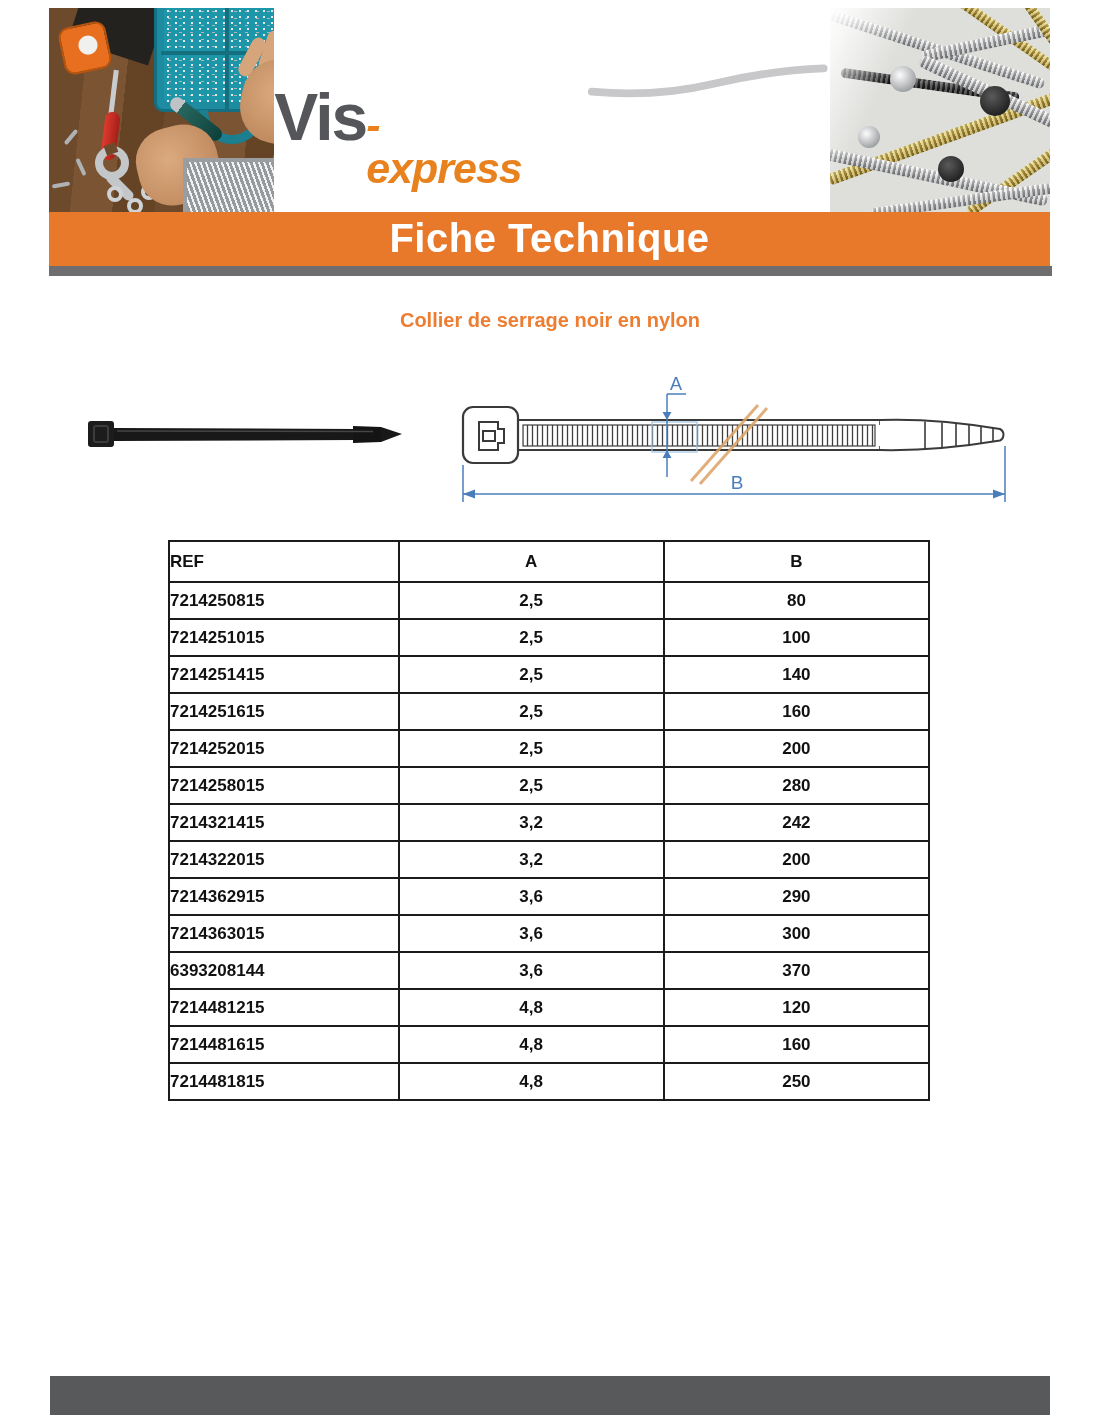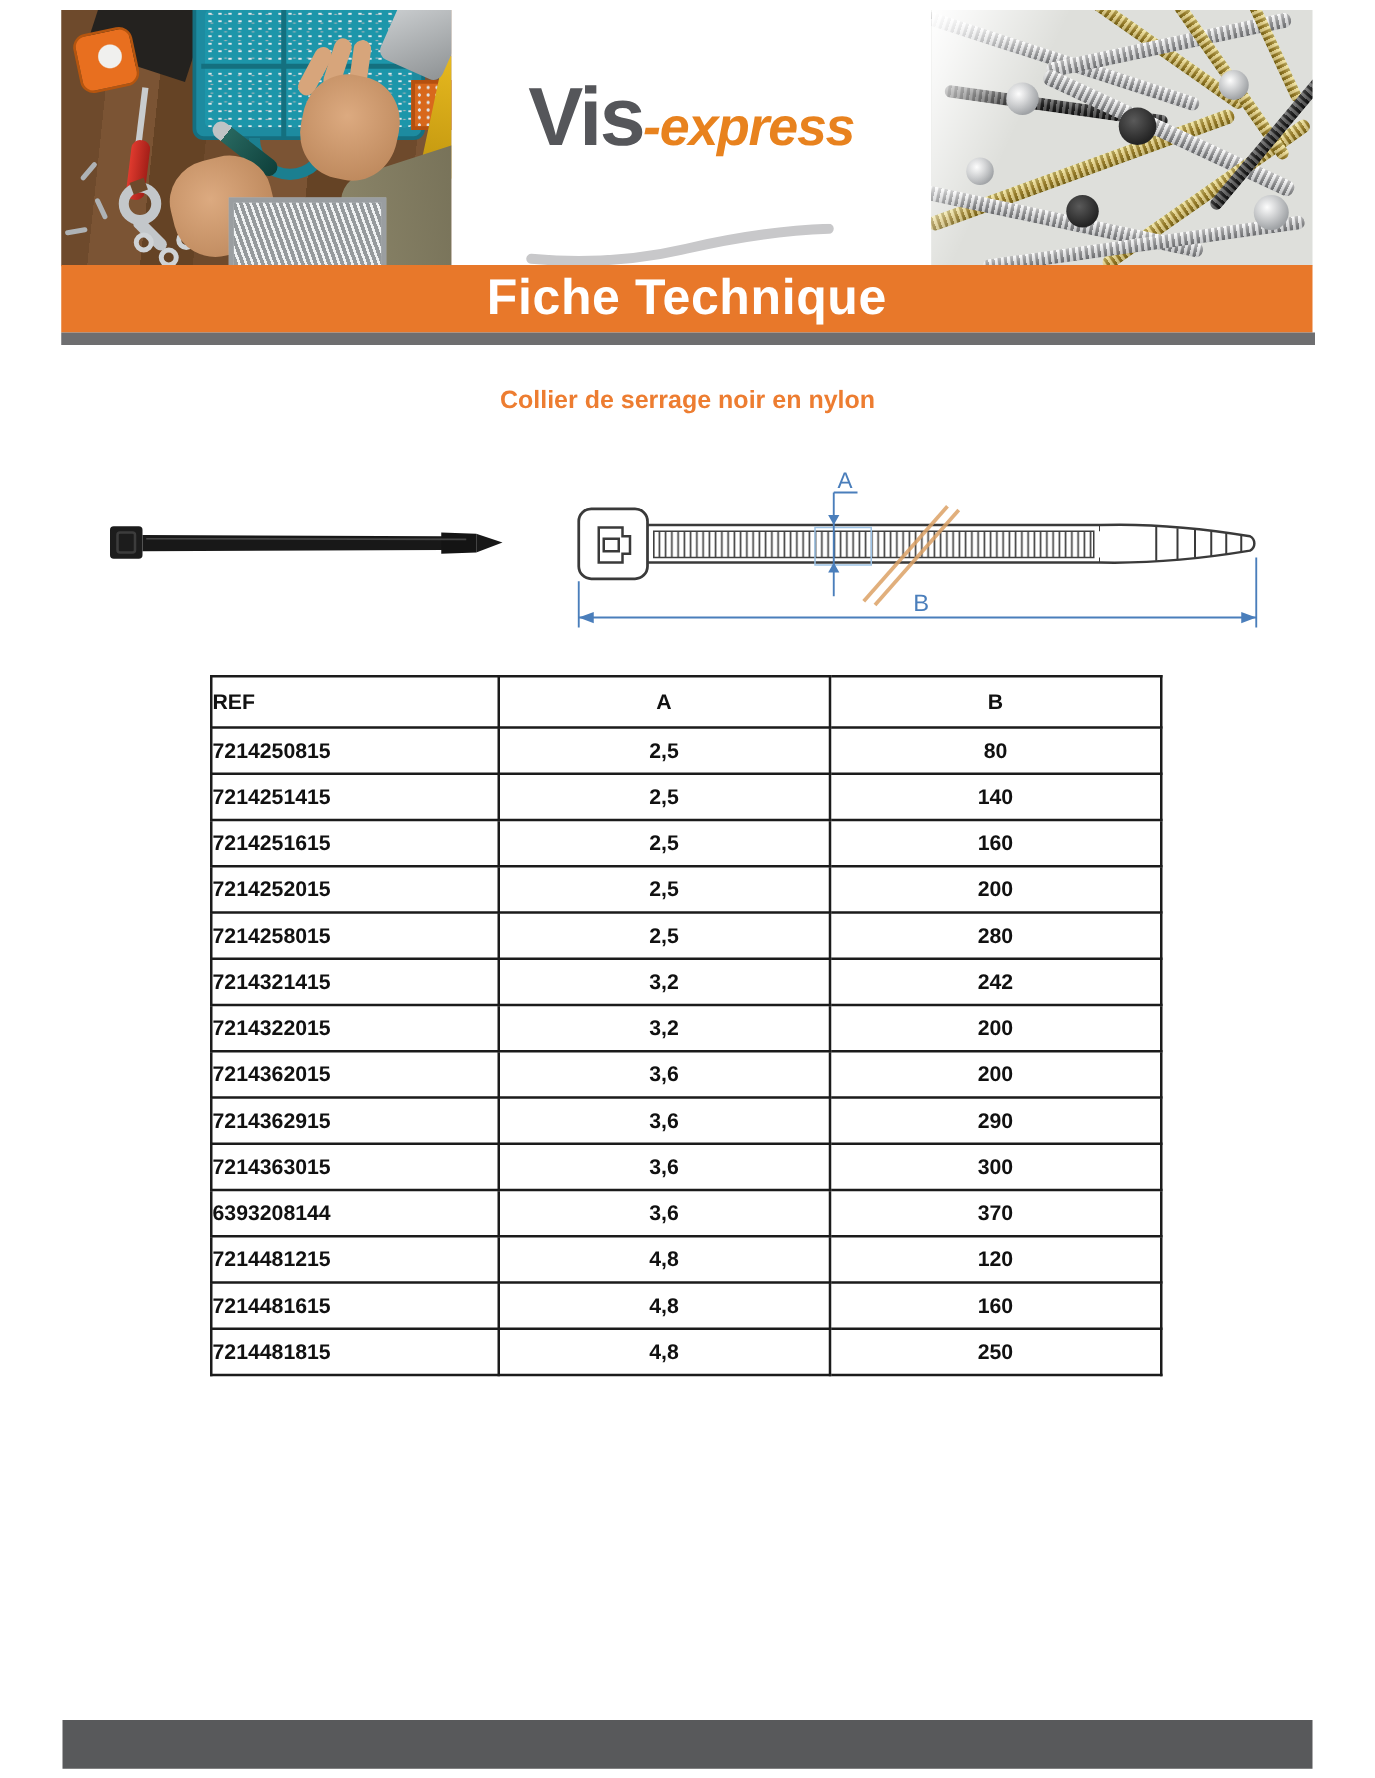--- a/index.html
+++ b/index.html
@@ -9,21 +9,21 @@
   }
   *{box-sizing:border-box; margin:0; padding:0;}
   body{background:#fff; font-family:"Liberation Sans", sans-serif;}
   .page{position:relative; width:1100px; height:1422px; background:#fff; overflow:hidden; margin:0 auto;}
 
   
   .header{position:absolute; left:49px; top:8px; width:1001px; height:205px; display:flex;}
   .photo{position:relative; overflow:hidden; height:205px;}
   .photo-left{width:312px; background:repeating-linear-gradient(96deg,#6e4a2c 0 42px,#7b5434 42px 84px,#654325 84px 126px);}
   .photo-right{width:305px; background:#dedfdb;}
-  .logo-area{flex:1; background:#fff; display:flex; flex-direction:column; align-items:center; justify-content:space-between; padding-top:52px;}
+  .logo-area{flex:1; background:#fff; display:flex; flex-direction:row; align-items:center; justify-content:flex-start; padding-top:52px;}
 
   .logo-row{display:flex; align-items:baseline; line-height:1;}
   .logo-vis{font-size:66px; font-weight:700; letter-spacing:-2px; color:var(--logo-gray);}
   .logo-express{font-size:43px; font-weight:700; font-style:italic; color:var(--logo-orange); letter-spacing:-1px;}
   .logo-swoosh{margin-top:4px; align-self:flex-start; margin-left:58px;}
 
   
   .pl-el{position:absolute;}
   .sandpaper{left:26px; top:-12px; width:84px; height:58px; background:#24221f; transform:rotate(18deg);}
   .tape{left:12px; top:16px; width:48px; height:48px; border-radius:11px; border:2px solid #b5550f;
@@ -240,20 +240,25 @@
         <th class="c-num">B</th>
       </tr>
     </thead>
     <tbody>
         <tr>
           <td class="c-ref">7214250815</td>
           <td class="c-num">2,5</td>
           <td class="c-num">80</td>
         </tr>
         <tr>
+          <td class="c-ref">7214251015</td>
+          <td class="c-num">2,5</td>
+          <td class="c-num">100</td>
+        </tr>
+        <tr>
           <td class="c-ref">7214251415</td>
           <td class="c-num">2,5</td>
           <td class="c-num">140</td>
         </tr>
         <tr>
           <td class="c-ref">7214251615</td>
           <td class="c-num">2,5</td>
           <td class="c-num">160</td>
         </tr>
         <tr>
@@ -270,25 +275,20 @@
           <td class="c-ref">7214321415</td>
           <td class="c-num">3,2</td>
           <td class="c-num">242</td>
         </tr>
         <tr>
           <td class="c-ref">7214322015</td>
           <td class="c-num">3,2</td>
           <td class="c-num">200</td>
         </tr>
         <tr>
-          <td class="c-ref">7214362015</td>
-          <td class="c-num">3,6</td>
-          <td class="c-num">200</td>
-        </tr>
-        <tr>
           <td class="c-ref">7214362915</td>
           <td class="c-num">3,6</td>
           <td class="c-num">290</td>
         </tr>
         <tr>
           <td class="c-ref">7214363015</td>
           <td class="c-num">3,6</td>
           <td class="c-num">300</td>
         </tr>
         <tr>

